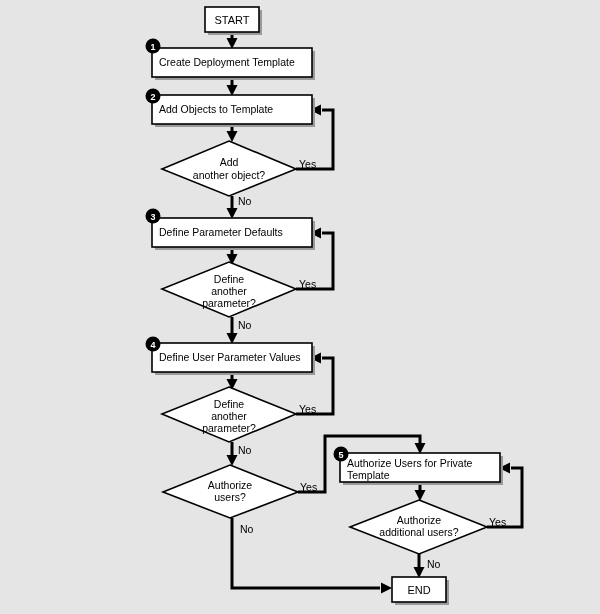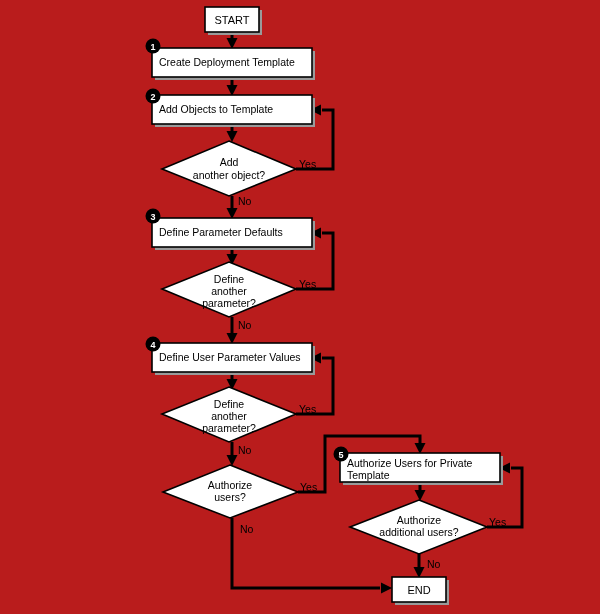--- a/index.html
+++ b/index.html
@@ -10,21 +10,21 @@
   body {
     width: 600px;
     height: 614px;
     font-family: "Liberation Sans", sans-serif;
     overflow: hidden;
   }
   #flowchart-root {
     position: relative;
     width: 600px;
     height: 614px;
-    background: #b91c1c;
+    background: #e5e5e5;
   }
   svg.chart-svg {
     display: block;
     width: 600px;
     height: 614px;
   }
   .node-shape {
     fill: #ffffff;
     stroke: #000000;
     stroke-width: 1.6;

